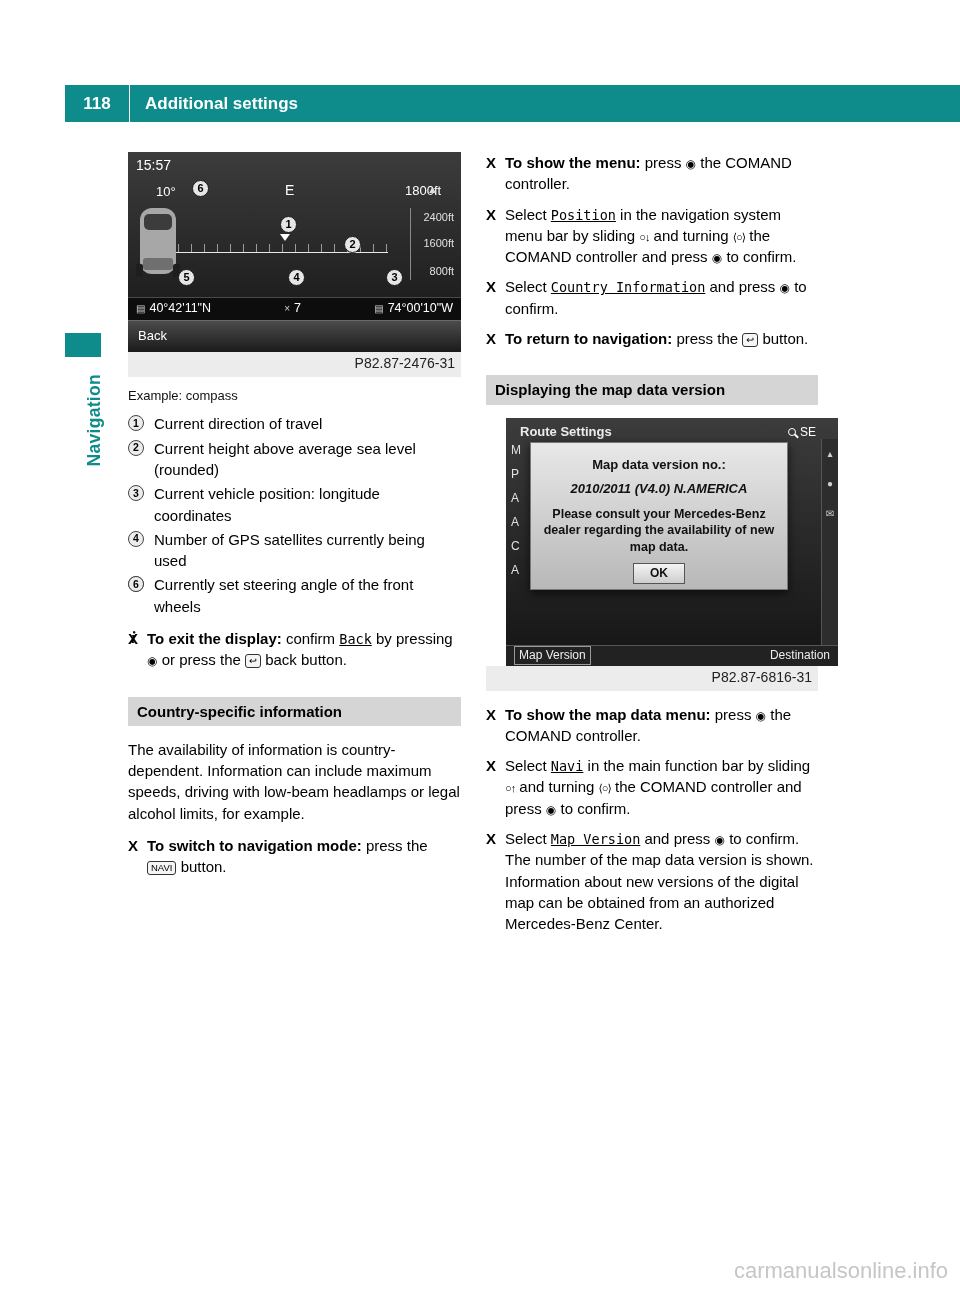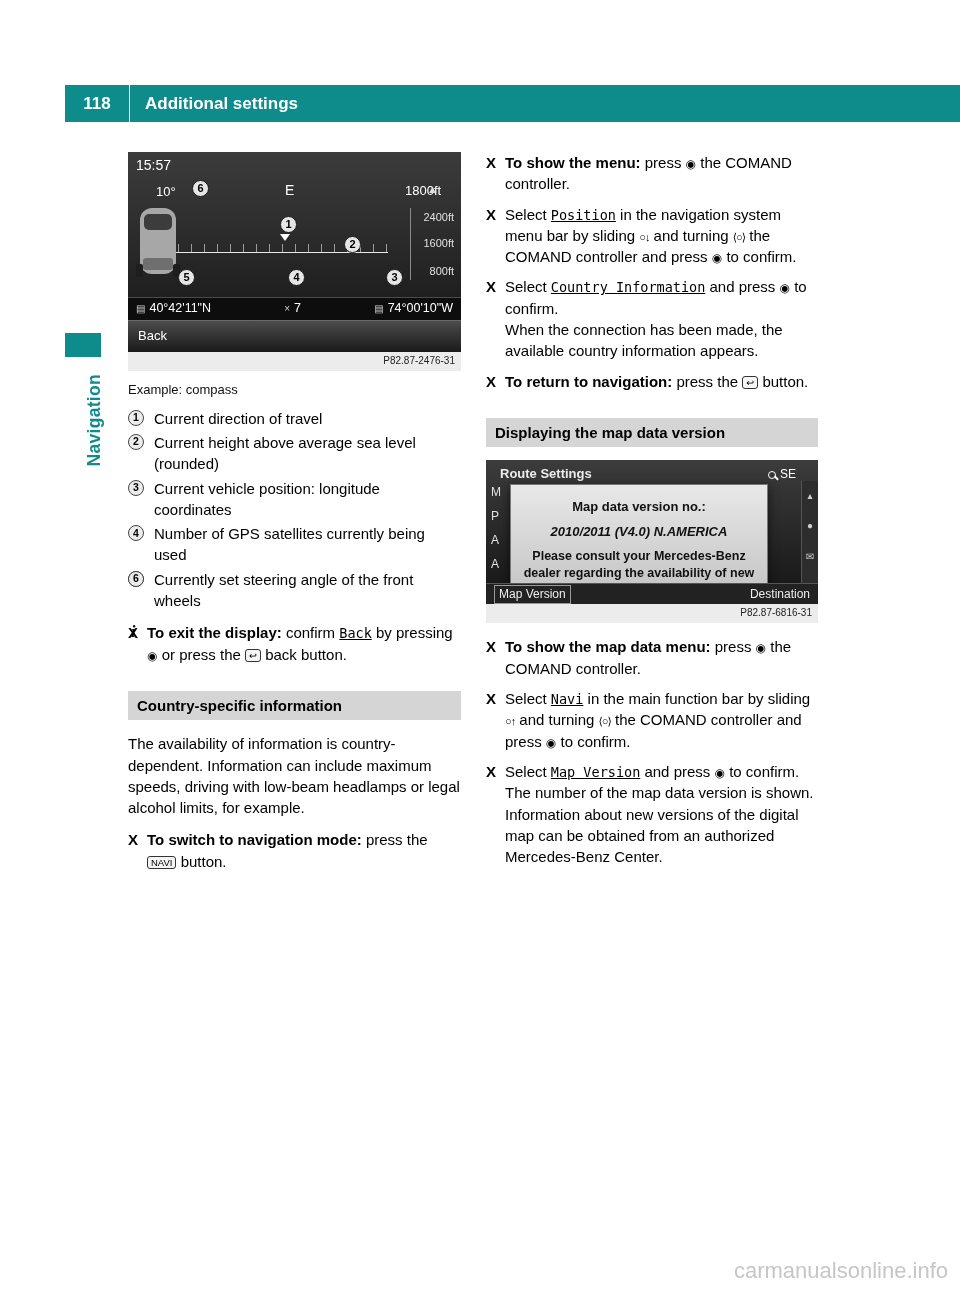--- a/index.html
+++ b/index.html
@@ -42,21 +42,21 @@
   
   .ic { display:inline-block; line-height:1; }
   .ic-press { font-size:12px; }
   .ic-back, .ic-navi { border:1px solid #333; border-radius:3px; font-size:9.5px;
     padding:1px 3px; vertical-align:1px; background:#f5f5f5; }
   .ic-slide_down, .ic-slide_up, .ic-turn { font-size:11px; letter-spacing:-1px; }
   .ic-num2, .ic-num6 { font-size:14px; }
   
   .screen { position:relative; width:100%; background:linear-gradient(180deg,#3c3c3c,#141414);
     color:#fff; overflow:hidden; }
-  .cap-strip { background:#ececec; color:#222; text-align:right; font-size:10px; padding:2px 6px 3px; }
+  .cap-strip { background:#ececec; color:#222; text-align:right; font-size:14px; padding:2px 6px 3px; }
   
   .screen1 { height:200px; }
   .s1-time { position:absolute; left:8px; top:4px; font-size:14px; }
   .s1-deg { position:absolute; left:28px; top:31px; font-size:13px; }
   .s1-cardinal { position:absolute; left:157px; top:29px; font-size:14px; }
   .s1-elev { position:absolute; left:241px; top:30px; font-size:13px;margin-left:36px; }
   .s1-mountain { position:absolute; left:299px; top:30px; font-size:11px; color:#ddd; }
   .sc { position:absolute; right:7px; font-size:11px; color:#e0e0e0; }
   .sc1 { top:58px; } .sc2 { top:84px; } .sc3 { top:112px;padding-left:40px; }
   .scale-line { position:absolute; right:50px; top:56px; height:72px; border-left:1px solid #8a8a8a; }
@@ -74,21 +74,21 @@
   .s1-info { position:absolute; left:0; right:0; top:145px; height:23px; background:#0d0d0d;
     border-top:1px solid #4a4a4a; display:flex; align-items:center; justify-content:space-between;
     padding:0 8px; font-size:12.5px; }
   .s1-info .g { display:inline-flex; align-items:center; gap:4px; }
   .s1-info .gi { font-size:10px; color:#cfcfcf; }
   .s1-menu { position:absolute; left:0; right:0; top:168px; height:32px;
     background:linear-gradient(180deg,#4c4c4c,#1a1a1a); border-top:1px solid #6a6a6a;
     display:flex; align-items:center; }
   .s1-back { margin-left:10px; font-size:13px; }
   
-  .screen2 { height:144px; }
+  .screen2 { height:248px;margin-left:20px; }
   .s2-title { position:absolute; left:14px; top:5px; font-size:13px; font-weight:bold; color:#ececec; }
   .s2-search { position:absolute; right:22px; top:6px; font-size:12px; color:#fff;
     display:flex; align-items:center; gap:4px; }
   .mag { width:8px; height:8px; border:1.5px solid #fff; border-radius:50%; position:relative; display:inline-block; }
   .mag::after { content:''; position:absolute; width:5px; height:1.5px; background:#fff;
     transform:rotate(45deg); right:-4px; bottom:-1px; }
   .s2-left { position:absolute; left:5px; top:24px; font-size:12px; color:#e2e2e2; }
   .s2-left span { display:block; height:24px; }
   .s2-rail { position:absolute; right:0; top:21px; bottom:21px; width:17px; background:#2d2d2d;
     border-left:1px solid #555; display:flex; flex-direction:column; align-items:center;
@@ -230,21 +230,21 @@
     <div class="bullet">
       <span class="x">X</span>
       <span><span class="seg-b">To show the menu:</span><span class=""> press </span><span class="ic ic-press">◉</span><span class=""> the COMAND controller.</span></span>
     </div>
     <div class="bullet">
       <span class="x">X</span>
       <span><span class="">Select </span><span class="seg-m">Position</span><span class=""> in the navigation system menu bar by sliding </span><span class="ic ic-slide_down">○↓</span><span class=""> and turning </span><span class="ic ic-turn">⟨○⟩</span><span class=""> the COMAND controller and press </span><span class="ic ic-press">◉</span><span class=""> to confirm.</span></span>
     </div>
     <div class="bullet">
       <span class="x">X</span>
-      <span><span class="">Select </span><span class="seg-m">Country Information</span><span class=""> and press </span><span class="ic ic-press">◉</span><span class=""> to confirm.</span><br><span class="">When the connection has been made, the available country information appears.</span></span>
+      <span><span class="">Select </span><span class="seg-m">Country Information</span><span class=""> and press </span><span class="ic ic-press">◉</span><span class=""> to confirm.</span><br></span>
     </div>
     <div class="bullet">
       <span class="x">X</span>
       <span><span class="seg-b">To return to navigation:</span><span class=""> press the </span><span class="ic ic-back">↩</span><span class=""> button.</span></span>
     </div>
 
     <div class="section-h">Displaying the map data version</div>
 
     <figure>
       <div class="screen screen2">

